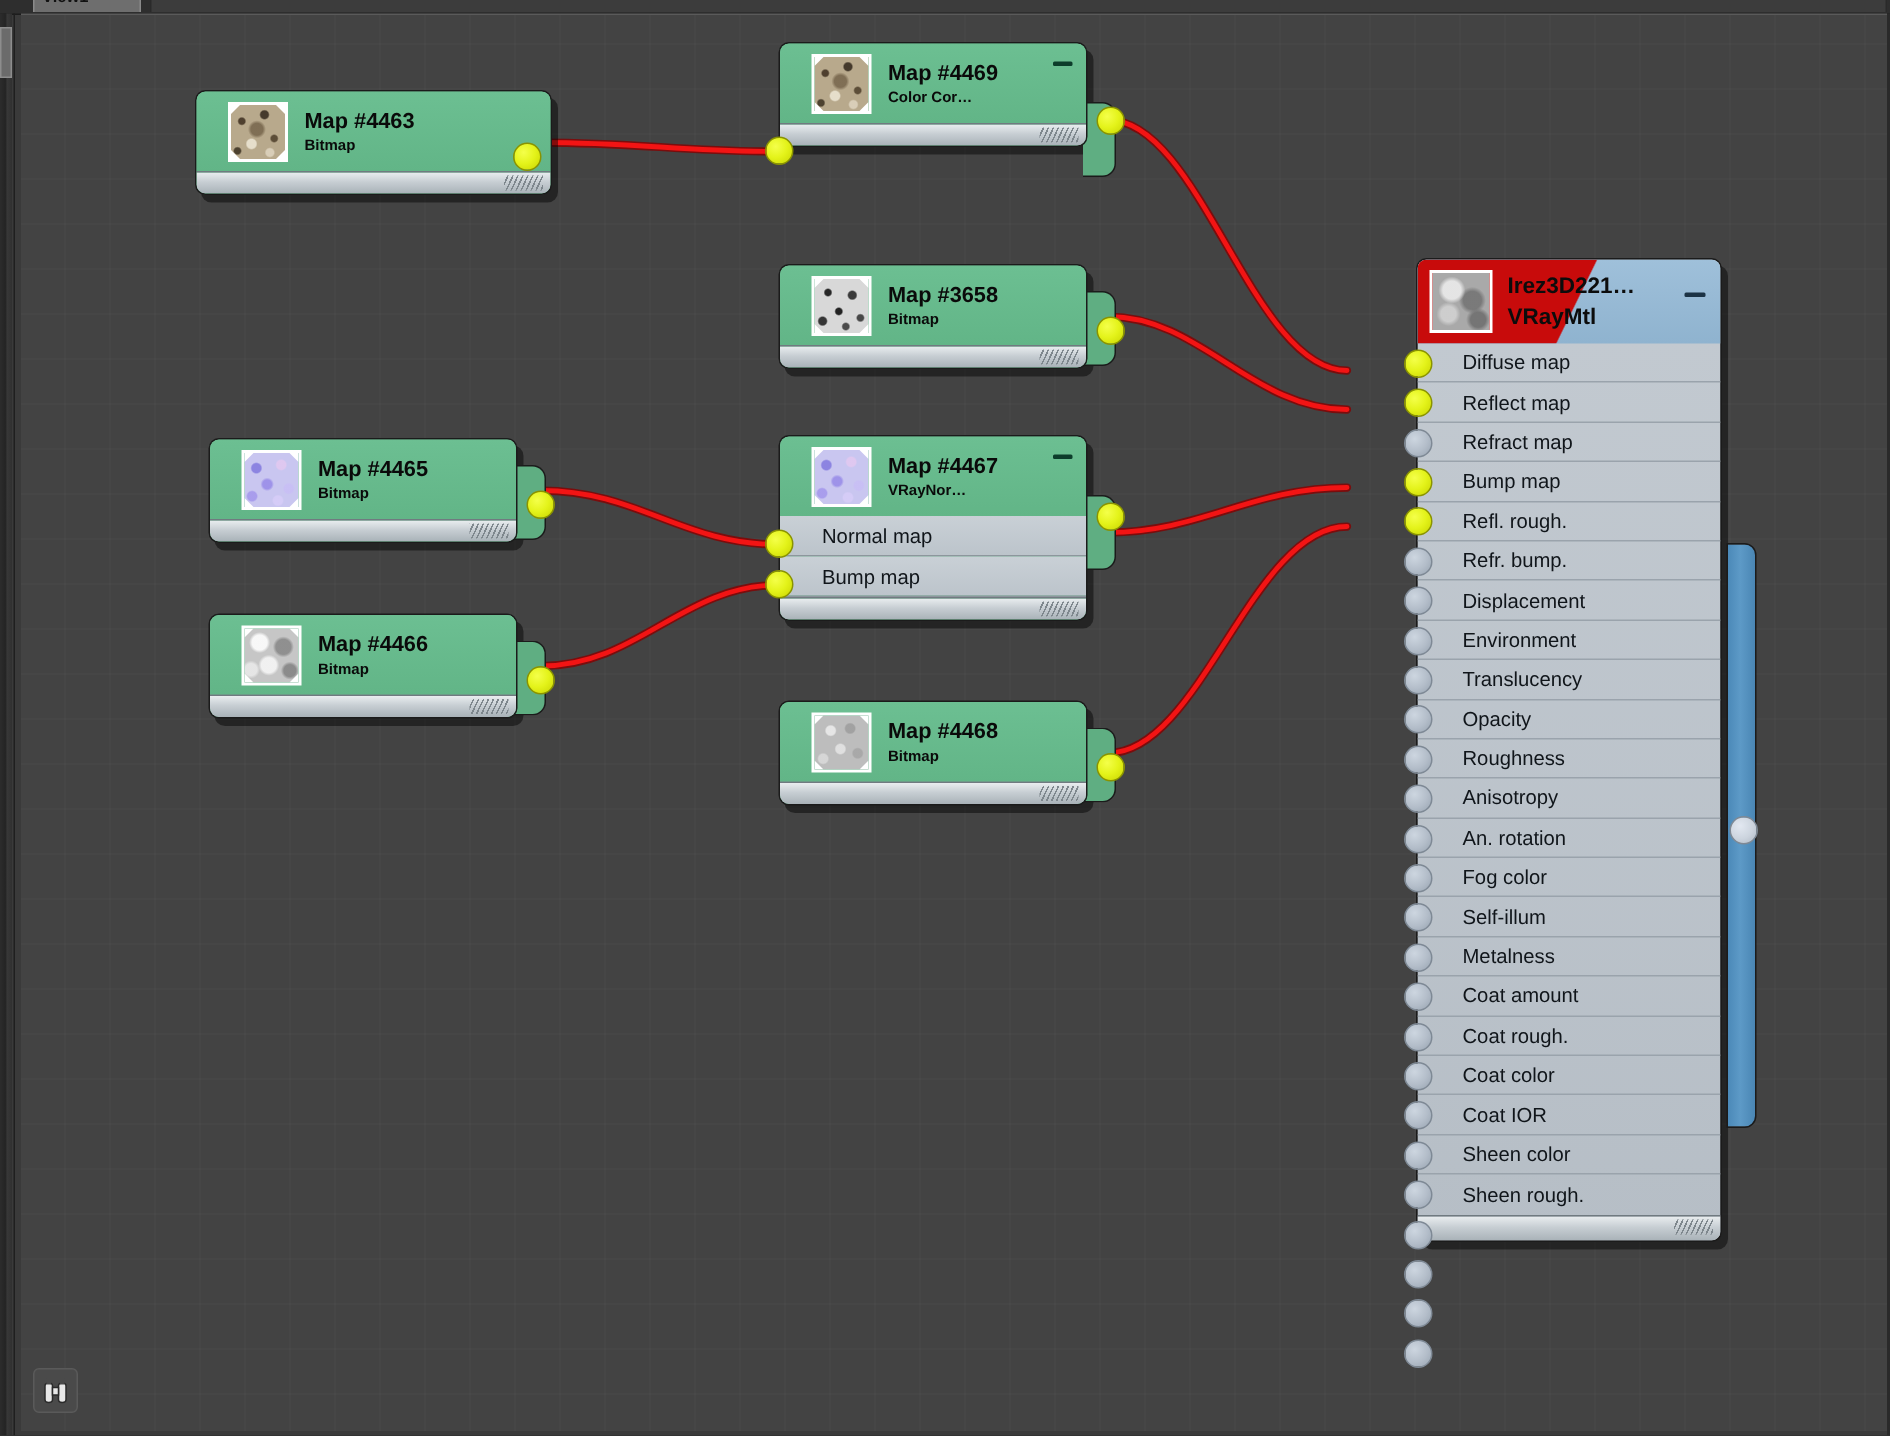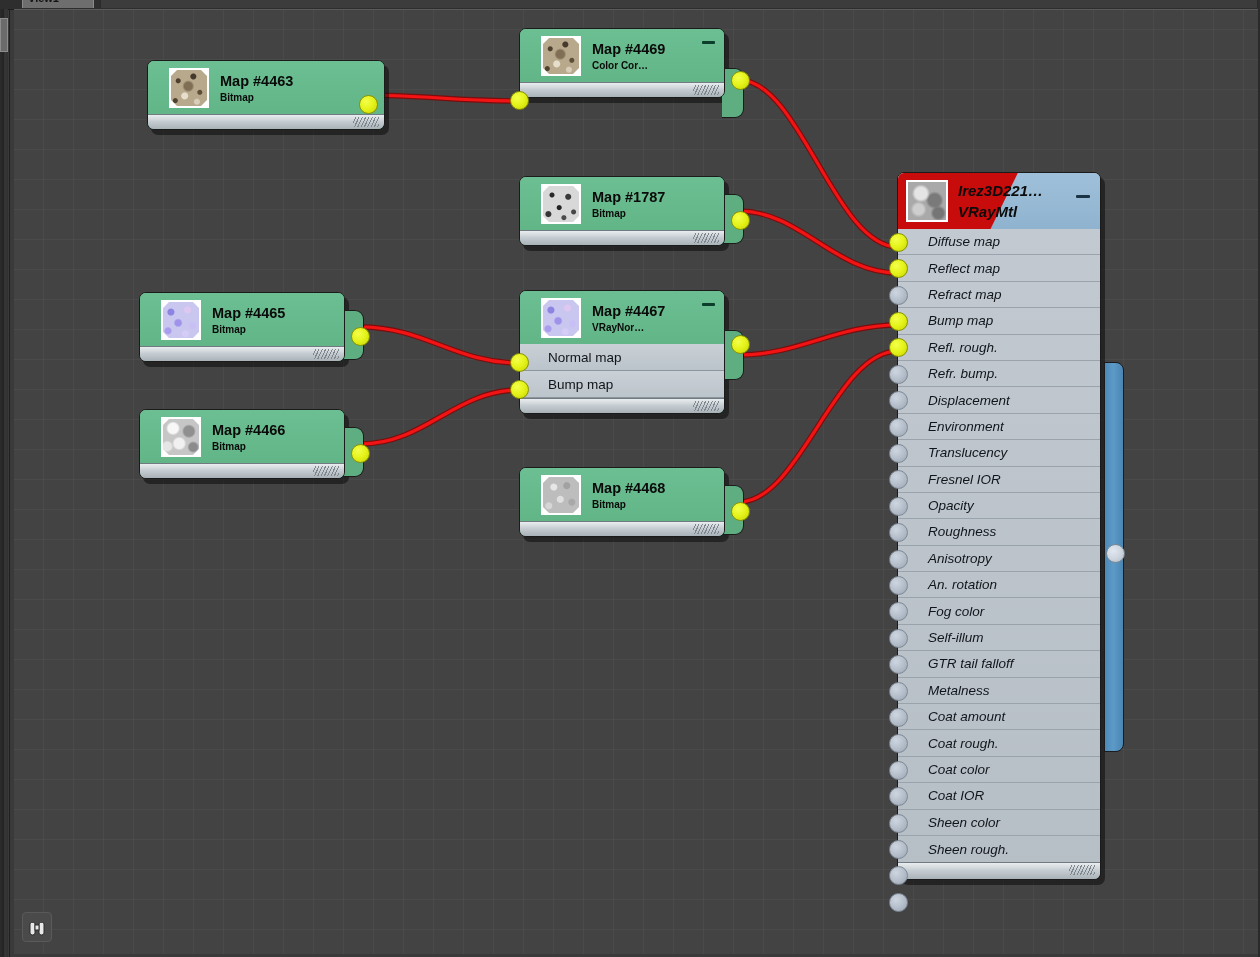--- a/index.html
+++ b/index.html
@@ -458,21 +458,21 @@
 
     <path class="wire" d="M 361 95 C 425 95, 455 101, 519 101"></path>
     <path class="wire" d="M 739 80 C 800 80, 835 247, 898 247"></path>
     <path class="wire" d="M 739 211 C 800 211, 835 273, 898 273"></path>
     <path class="wire" d="M 361 327 C 425 327, 455 363, 519 363"></path>
     <path class="wire" d="M 361 444 C 425 444, 455 390, 519 390"></path>
     <path class="wire" d="M 739 355 C 800 355, 835 325, 898 325"></path>
     <path class="wire" d="M 739 502 C 800 502, 835 351, 898 351"></path>
   </svg>
 
-  <div class="node node-green" style="left:147px; top:60px; width:238px;">
+  <div class="node node-green" style="left:130px; top:60px; width:238px;">
     <div class="node-shadow"></div>
     <div class="out-nub" style="left:203px; top:18px; height:50px;"></div>
     <div class="node-body">
       <div class="node-header">
         <div class="node-thumb">
           <div class="tex-a"></div>
           <div class="corner c-tl"></div>
             <div class="corner c-tr"></div>
           <div class="corner c-bl"></div>
             <div class="corner c-br"></div>
@@ -521,21 +521,21 @@
     <div class="node-body">
       <div class="node-header">
         <div class="node-thumb">
           <div class="tex-b"></div>
           <div class="corner c-tl"></div>
             <div class="corner c-tr"></div>
           <div class="corner c-bl"></div>
             <div class="corner c-br"></div>
         </div>
         <div class="node-titles">
-          <div class="node-title">Map #1787</div>
+          <div class="node-title">Map #3658</div>
           <div class="node-subtitle">Bitmap</div>
         </div>
       </div>
       <div class="node-footer">
         <div class="grip"></div>
       </div>
     </div>
     <div class="socket socket-on" style="left:212px; top:35px;"></div>
   </div>
 
@@ -637,21 +637,21 @@
           <div class="node-subtitle">Bitmap</div>
         </div>
       </div>
       <div class="node-footer">
         <div class="grip"></div>
       </div>
     </div>
     <div class="socket socket-on" style="left:212px; top:35px;"></div>
   </div>
 
-  <div class="node node-mtl" style="left:897px; top:172px; width:204px;font-style:italic;">
+  <div class="node node-mtl" style="left:944px; top:172px; width:204px;">
     <div class="node-shadow"></div>
     <div class="mtl-outbar" style="left:207px; top:190px; width:20px; height:390px;"></div>
     <div class="node-body">
       <div class="mtl-header">
         <div class="mtl-header-red"></div>
         <div class="mtl-thumb">
           <div class="tex-r"></div>
         </div>
         <div class="mtl-titles">
           <div class="mtl-title">Irez3D221…</div>
@@ -681,42 +681,36 @@
           <div class="mtl-row">
             <span>Displacement</span>
           </div>
           <div class="mtl-row">
             <span>Environment</span>
           </div>
           <div class="mtl-row">
             <span>Translucency</span>
           </div>
           <div class="mtl-row">
-            <span>Fresnel IOR</span>
-          </div>
-          <div class="mtl-row">
             <span>Opacity</span>
           </div>
           <div class="mtl-row">
             <span>Roughness</span>
           </div>
           <div class="mtl-row">
             <span>Anisotropy</span>
           </div>
           <div class="mtl-row">
             <span>An. rotation</span>
           </div>
           <div class="mtl-row">
             <span>Fog color</span>
           </div>
           <div class="mtl-row">
             <span>Self-illum</span>
-          </div>
-          <div class="mtl-row">
-            <span>GTR tail falloff</span>
           </div>
           <div class="mtl-row">
             <span>Metalness</span>
           </div>
           <div class="mtl-row">
             <span>Coat amount</span>
           </div>
           <div class="mtl-row">
             <span>Coat rough.</span>
           </div>

